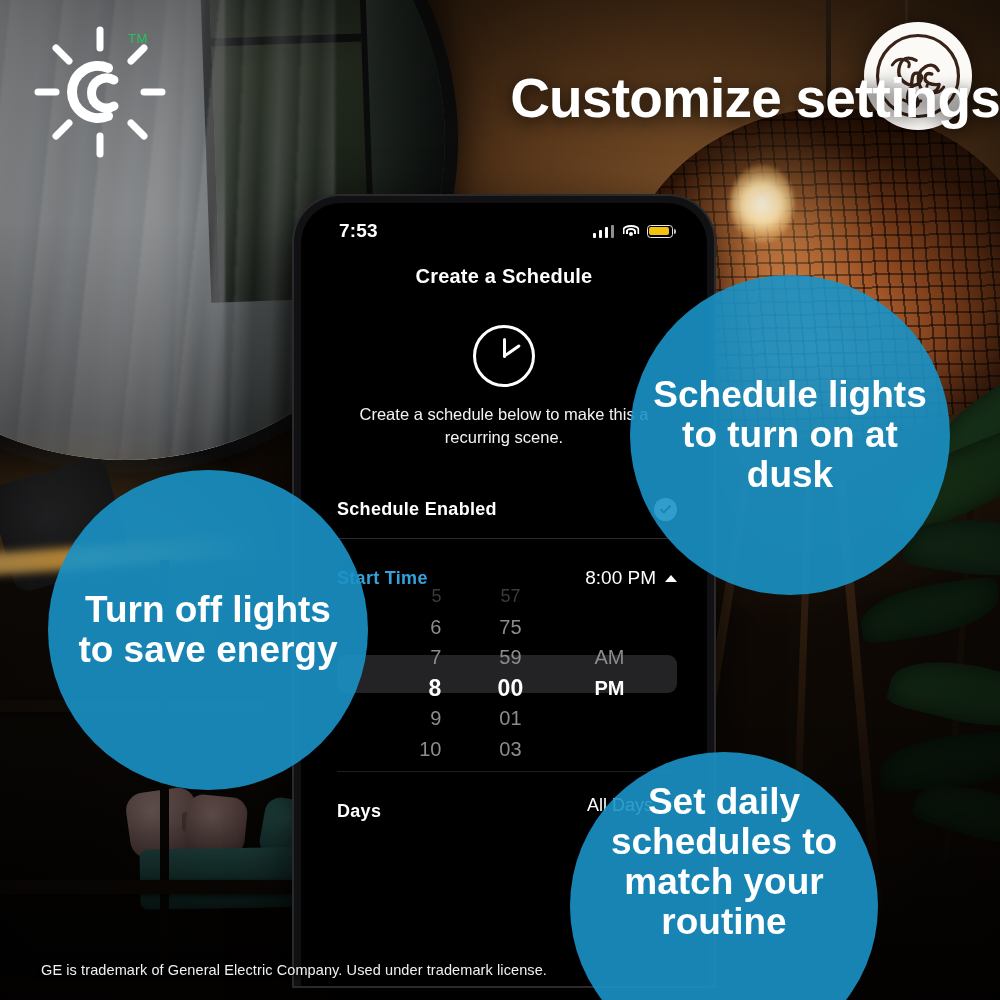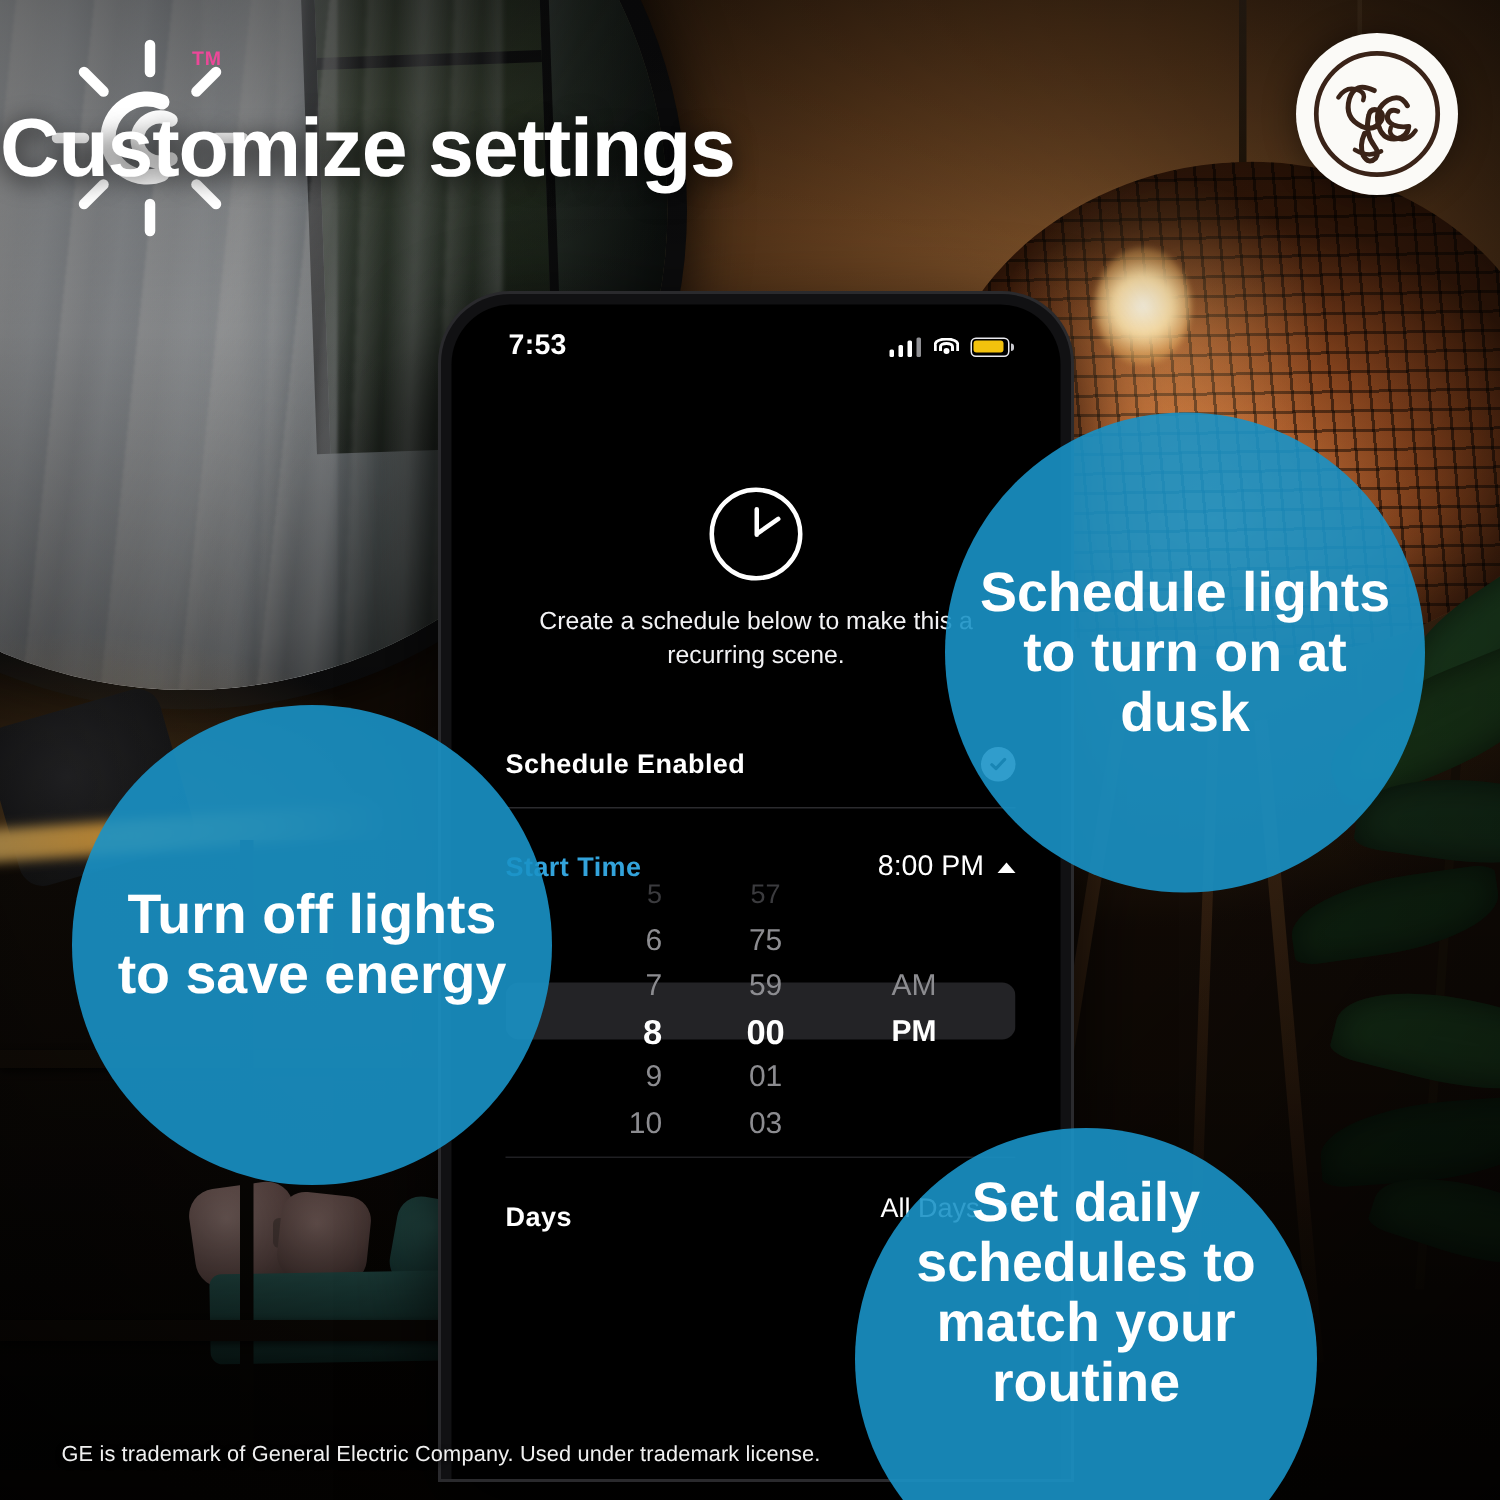--- a/index.html
+++ b/index.html
@@ -256,31 +256,31 @@
     font-size:18px; color:#fff;
   }
   .caret-dn { width:0;height:0;border-left:6px solid transparent;border-right:6px solid transparent;
     border-top:7px solid #33a3db; }
 
   
   .logo-c {
     position:absolute; left:30px; top:22px; width:140px; height:140px;
   }
   .logo-tm {
-    position:absolute; left:128px; top:31px; color:#ec4899; font-size:13px; font-weight:bold; letter-spacing:.5px;
+    position:absolute; left:128px; top:31px; color:#22c55e; font-size:13px; font-weight:normal; letter-spacing:.5px;
   }
   .ge-logo {
     position:absolute; right:28px; top:22px; width:108px; height:108px;
     border-radius:50%; background:#fbfaf7;
     box-shadow:0 0 22px rgba(0,0,0,.45);
     display:flex; align-items:center; justify-content:center;
   }
 
   .headline {
-    position:absolute; left:0; right:0; top:66px; text-align:left;
+    position:absolute; left:0; right:0; top:66px; text-align:right;
     font-size:55px; font-weight:bold; color:#fff; letter-spacing:-.8px;
     text-shadow:0 3px 16px rgba(0,0,0,.75);
   }
 
   .footnote {
     position:absolute; left:26px; bottom:22px; color:#f0f0f0; font-size:14.5px; letter-spacing:.1px;
     text-shadow:0 1px 4px rgba(0,0,0,.9);
     margin-left:15px;
   }
 
@@ -366,20 +366,21 @@
               <span></span>
               <span></span>
               <span></span>
             </span>
           <span class="batt">
               <i></i>
             </span>
         </div>
       </div>
 
+      <div class="nav-title">Create a Schedule</div>
 
       <div class="clock-wrap">
         <div class="clock">
           <span class="hand hand-h"></span>
           <span class="hand hand-m"></span>
         </div>
       </div>
 
       <div class="sub-copy">Create a schedule below to make this a recurring scene.</div>
 

